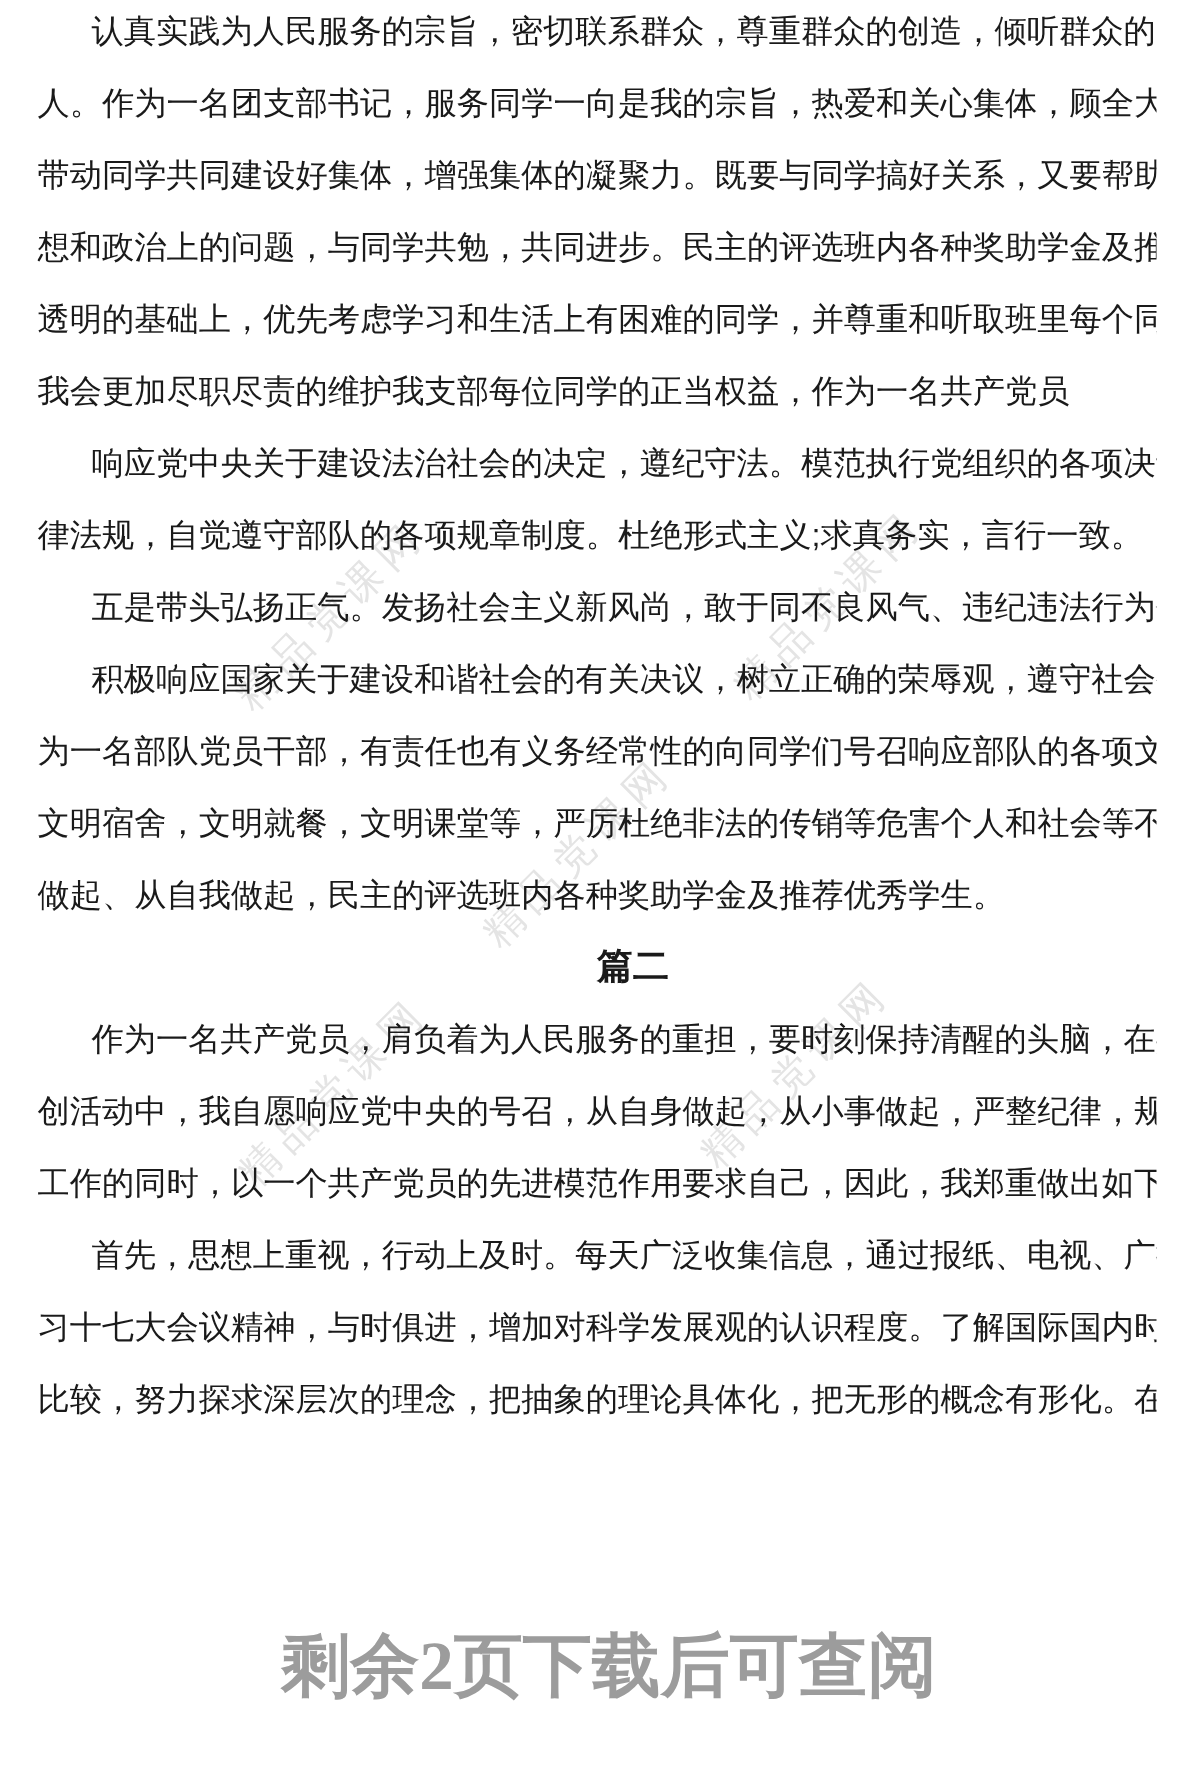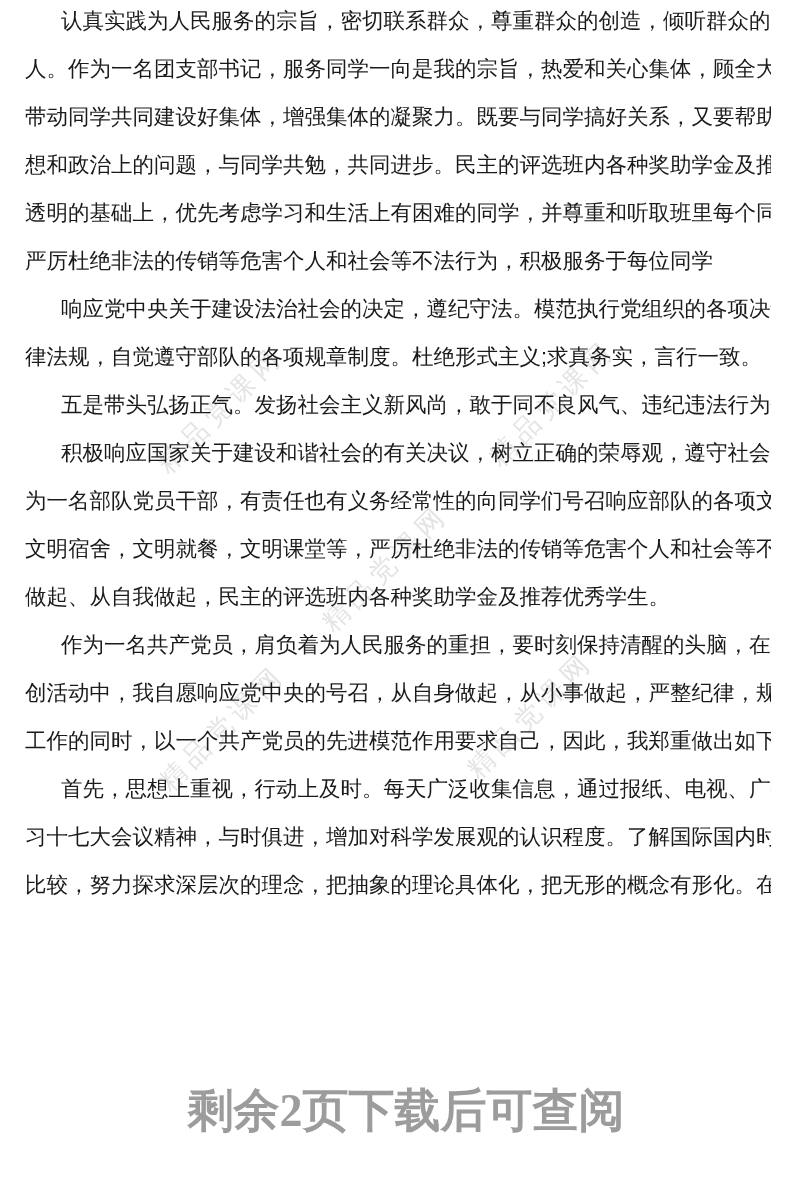--- a/index.html
+++ b/index.html
@@ -79,28 +79,29 @@
     <span class="watermark" style="left: 222px; top: 728px; color: rgb(228, 228, 228);">精品党课网</span>
     <span class="watermark" style="left: 530px; top: 715px; color: rgb(228, 228, 228);">精品党课网</span>
   </div>
 
   <div class="doc" style="color: rgb(26, 26, 26);">
       <div class="line indent">认真实践为人民服务的宗旨，密切联系群众，尊重群众的创造，倾听群众的呼声，做群众的贴心</div>
       <div class="line">人。作为一名团支部书记，服务同学一向是我的宗旨，热爱和关心集体，顾全大局，树立榜样作用，</div>
       <div class="line">带动同学共同建设好集体，增强集体的凝聚力。既要与同学搞好关系，又要帮助同学解决在学习、思</div>
       <div class="line">想和政治上的问题，与同学共勉，共同进步。民主的评选班内各种奖助学金及推荐优秀学生，在公平</div>
       <div class="line">透明的基础上，优先考虑学习和生活上有困难的同学，并尊重和听取班里每个同学的意见。在未来，</div>
-      <div class="line">严厉杜绝非法的传销等危害个人和社会等不法行为，积极服务于每位同学</div>
+      <div class="line">我会更加尽职尽责的维护我支部每位同学的正当权益，作为一名共产党员</div>
       <div class="line indent">响应党中央关于建设法治社会的决定，遵纪守法。模范执行党组织的各项决议，严格遵守国家法</div>
       <div class="line">律法规，自觉遵守部队的各项规章制度。杜绝形式主义;求真务实，言行一致。</div>
       <div class="line indent">五是带头弘扬正气。发扬社会主义新风尚，敢于同不良风气、违纪违法行为作斗争。</div>
       <div class="line indent">积极响应国家关于建设和谐社会的有关决议，树立正确的荣辱观，遵守社会公德，弘扬正气。作</div>
       <div class="line">为一名部队党员干部，有责任也有义务经常性的向同学们号召响应部队的各项文明活动，文明校园，</div>
       <div class="line">文明宿舍，文明就餐，文明课堂等，严厉杜绝非法的传销等危害个人和社会等不法行为。努力从小事</div>
       <div class="line">做起、从自我做起，民主的评选班内各种奖助学金及推荐优秀学生。</div>
+      <div class="line heading">篇二</div>
       <div class="line indent">作为一名共产党员，肩负着为人民服务的重担，要时刻保持清醒的头脑，在共产党员先进性的争</div>
       <div class="line">创活动中，我自愿响应党中央的号召，从自身做起，从小事做起，严整纪律，规范行为，在做好本职</div>
       <div class="line">工作的同时，以一个共产党员的先进模范作用要求自己，因此，我郑重做出如下承诺:</div>
       <div class="line indent">首先，思想上重视，行动上及时。每天广泛收集信息，通过报纸、电视、广播、网络等媒体，学</div>
       <div class="line">习十七大会议精神，与时俱进，增加对科学发展观的认识程度。了解国际国内时事，勤于思考，勤于</div>
       <div class="line">比较，努力探求深层次的理念，把抽象的理论具体化，把无形的概念有形化。在工作中找准自己的位</div>
     </div>
 
   <div class="footer" style="color: rgb(156, 156, 156);">
     <span>剩余2页</span><span class="hint">下载后可查阅</span>

